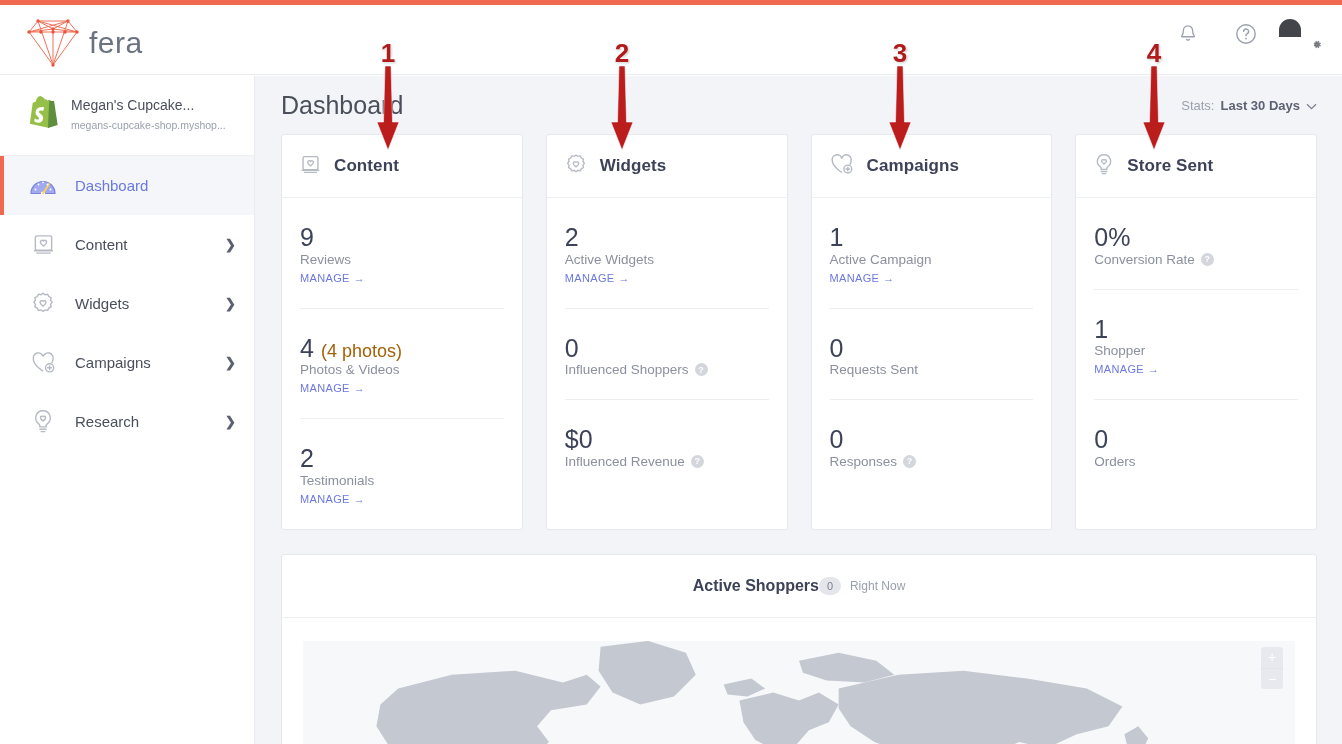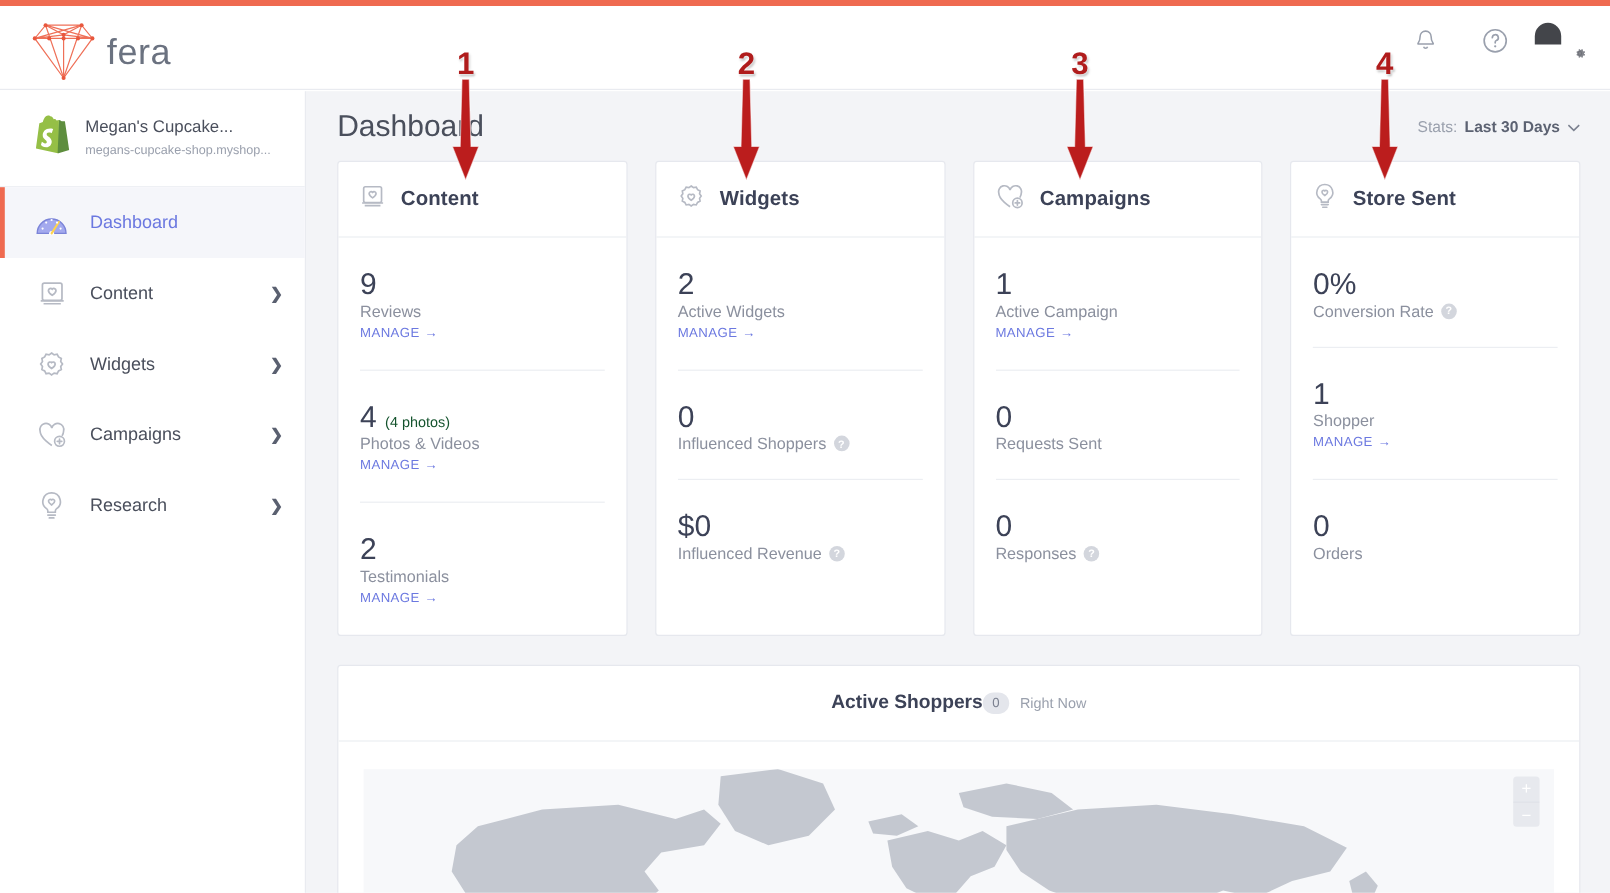--- a/index.html
+++ b/index.html
@@ -117,21 +117,21 @@
     border-bottom: 1px solid #eceef2;
   }
   .card-head-title { font-size: 17px; font-weight: bold; color: #3c4257; letter-spacing: .1px; }
   .card-body { padding: 0 18px; }
   .stat-block { padding: 26px 0 22px 0; }
   .stat-block + .stat-block { border-top: 1px solid #eceef2; }
   .stat-value {
     font-size: 25px; color: #3c4257; font-weight: 300; line-height: 1.1;
     display: flex; align-items: baseline; gap: 7px;
   }
-  .stat-sub { font-size: 12px; color: #14532d; font-weight: 400; }
+  .stat-sub { font-size: 18px; color: #a16207; font-weight: 400; }
   .stat-label {
     margin-top: 0; font-size: 13.5px; color: #8b909e;
     display: flex; align-items: center; gap: 6px;
   }
   .manage-link {
     margin-top: 5px; font-size: 11px; color: #6b78e0;
     letter-spacing: .35px; cursor: pointer;
     display: inline-flex; align-items: center; gap: 4px;
   }
   .help-dot {

